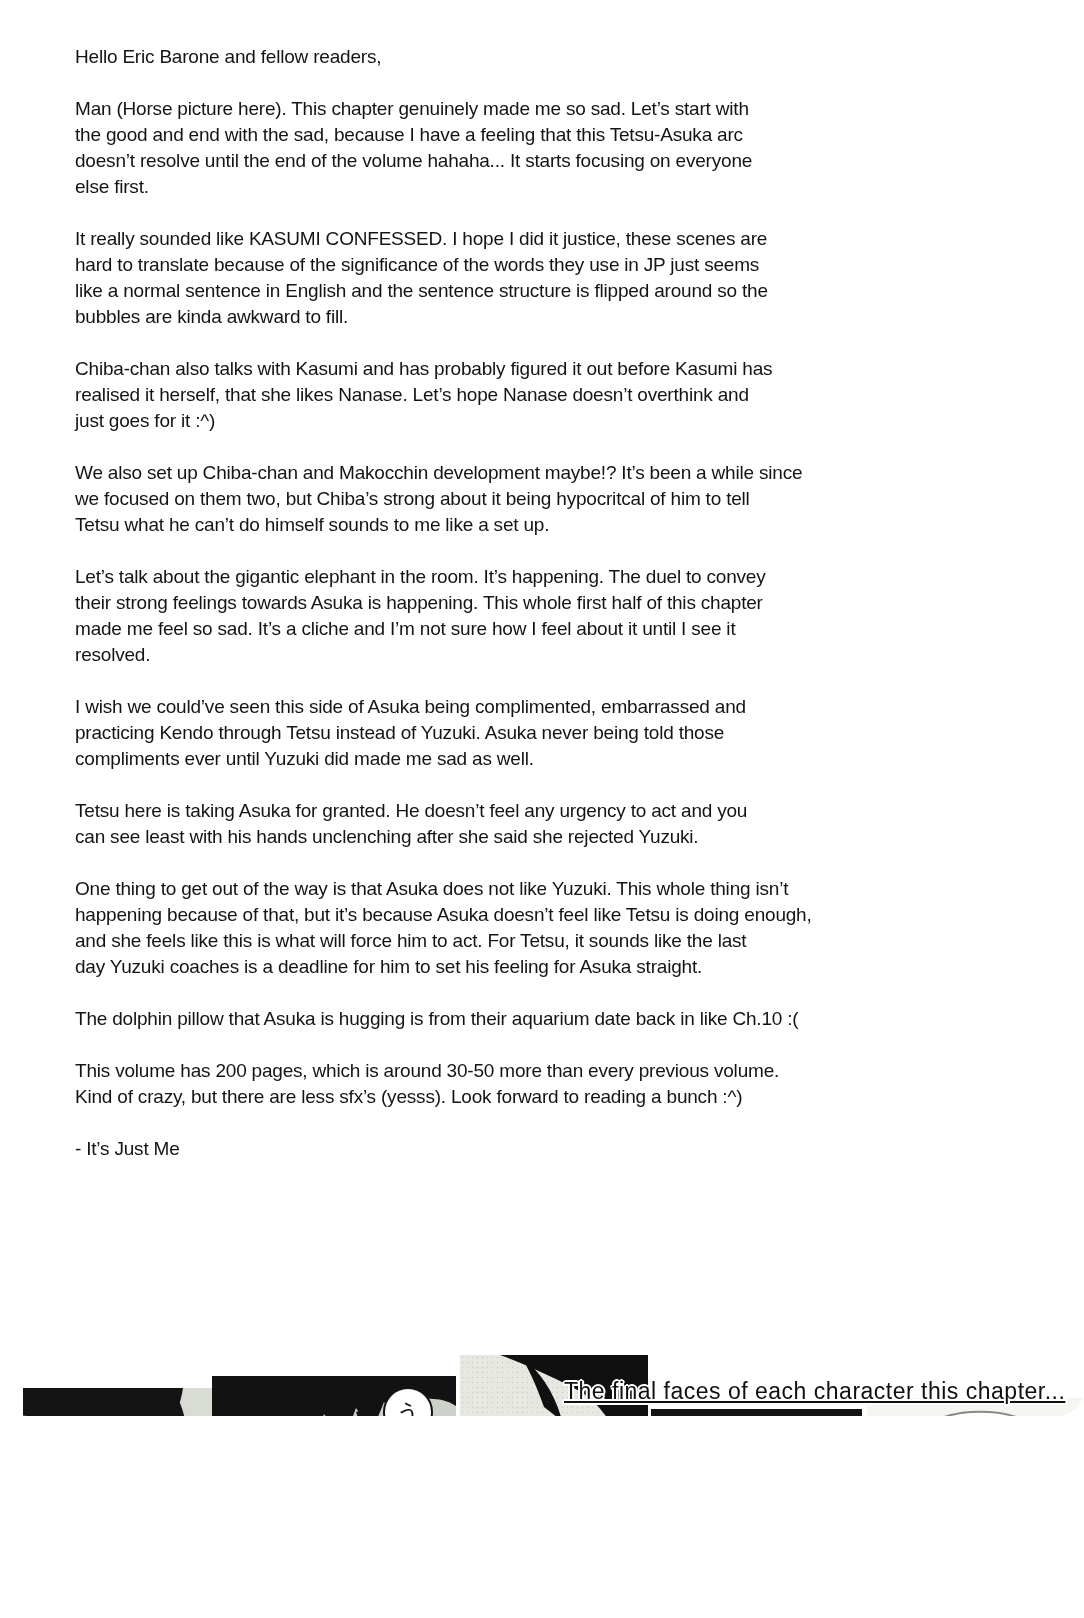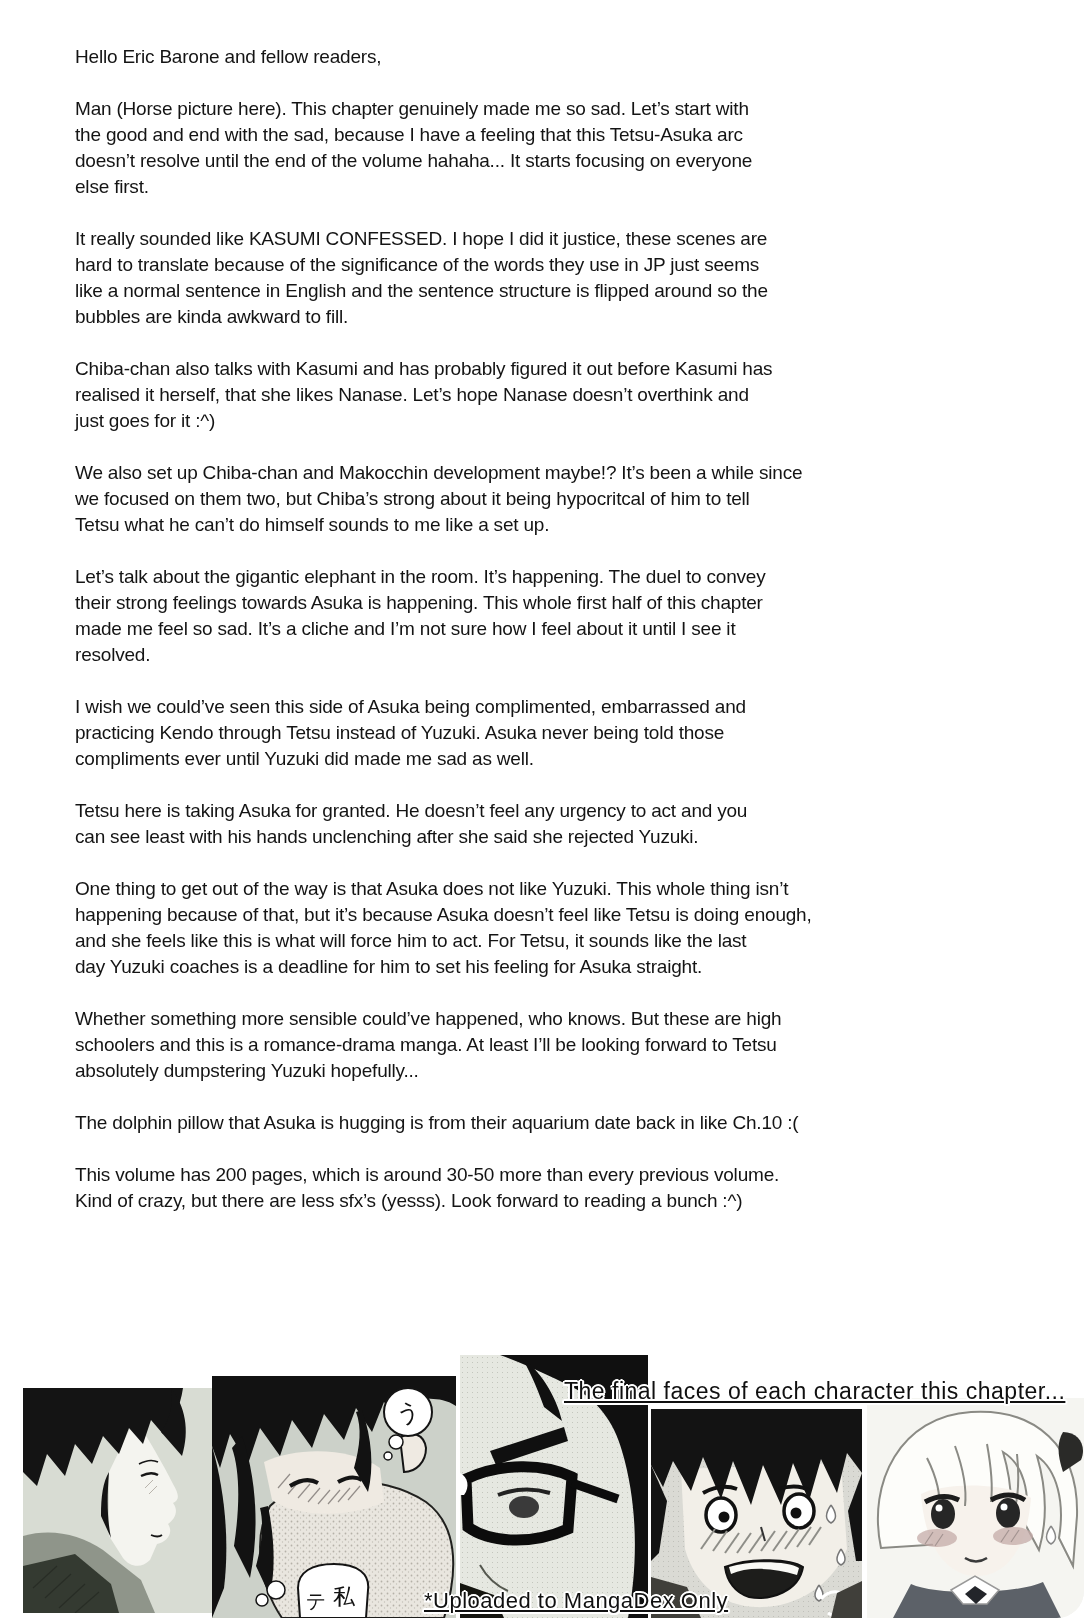--- a/index.html
+++ b/index.html
@@ -1,17 +1,17 @@
 <!DOCTYPE html>
 <html><head>
 <meta charset="utf-8">
 <style>
   html,body{margin:0;padding:0;background:#ffffff;}
   .page{
-    position:relative;width:1084px;height:1618px;background:#ffffff;
+    position:relative;width:1084px;height:1416px;background:#ffffff;
     overflow:hidden;font-family:"Liberation Sans","DejaVu Sans",sans-serif;color:#141414;border-radius:27px;
   }
   .letter{position:absolute;left:75px;top:44px;width:950px;z-index:1;}
   .letter p{
     margin:0 0 26px 0;font-size:19px;line-height:26px;letter-spacing:-0.2px;
     white-space:pre-line;color:#141414;
   }
   .letter p.signature{margin-bottom:0;}
   .caption{
     position:absolute;z-index:10;color:#101010;white-space:nowrap;
@@ -63,26 +63,24 @@
 resolved.</p>
     <p>I wish we could’ve seen this side of Asuka being complimented, embarrassed and
 practicing Kendo through Tetsu instead of Yuzuki. Asuka never being told those
 compliments ever until Yuzuki did made me sad as well.</p>
     <p>Tetsu here is taking Asuka for granted. He doesn’t feel any urgency to act and you
 can see least with his hands unclenching after she said she rejected Yuzuki.</p>
     <p>One thing to get out of the way is that Asuka does not like Yuzuki. This whole thing isn’t
 happening because of that, but it’s because Asuka doesn’t feel like Tetsu is doing enough,
 and she feels like this is what will force him to act. For Tetsu, it sounds like the last
 day Yuzuki coaches is a deadline for him to set his feeling for Asuka straight.</p>
-    <p>Whether something more sensible could’ve happened, who knows. But these are high
-schoolers and this is a romance-drama manga. At least I’ll be looking forward to Tetsu
-absolutely dumpstering Yuzuki hopefully...</p>
     <p>The dolphin pillow that Asuka is hugging is from their aquarium date back in like Ch.10 :(</p>
     <p>This volume has 200 pages, which is around 30-50 more than every previous volume.
 Kind of crazy, but there are less sfx’s (yesss). Look forward to reading a bunch :^)</p>
+    <p class="signature">- It’s Just Me</p>
   </div>
 
   <div class="panel" id="panel-1">
     <svg viewBox="0 0 189 225">
       <rect width="189" height="225" fill="#d8dcd3"></rect>
       <path d="M0,148 C28,140 56,146 80,162 L118,192 L132,225 L0,225 Z" fill="#8f958a"></path>
       <path d="M0,178 L52,166 L88,196 L96,225 L0,225 Z" fill="#343a31"></path>
       <g stroke="#20241e" stroke-width="1.2" opacity="0.6">
         <line x1="10" y1="200" x2="34" y2="178"></line>
           <line x1="22" y1="210" x2="48" y2="186"></line>

